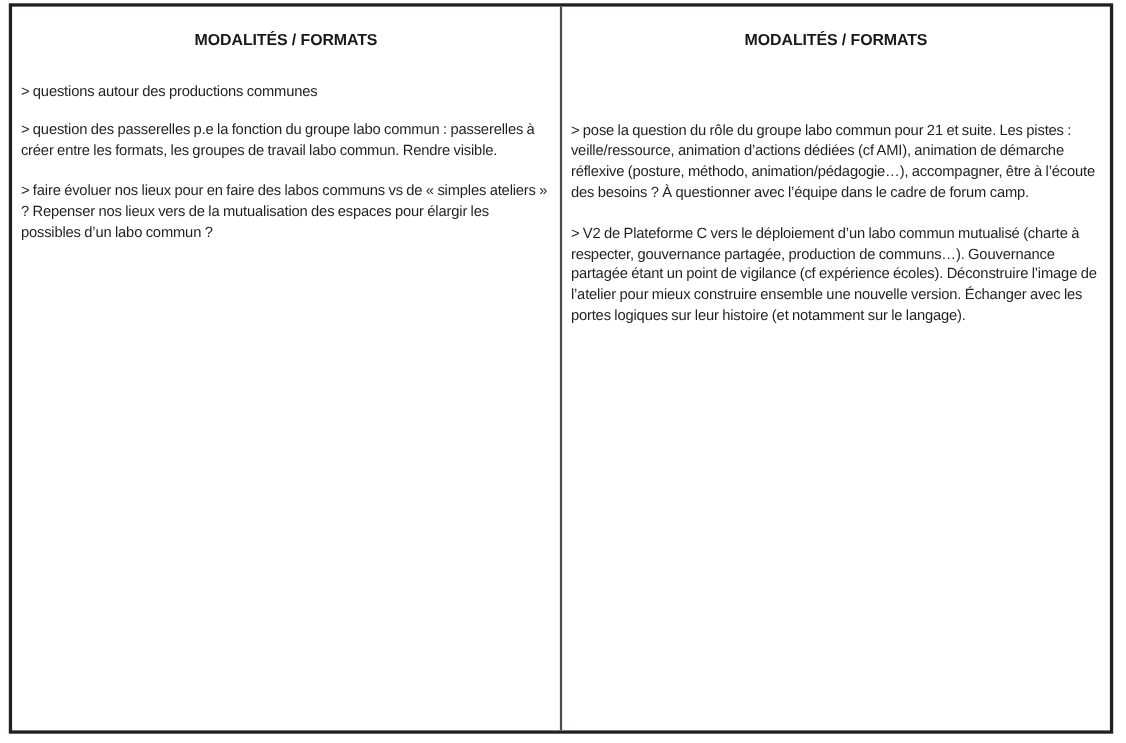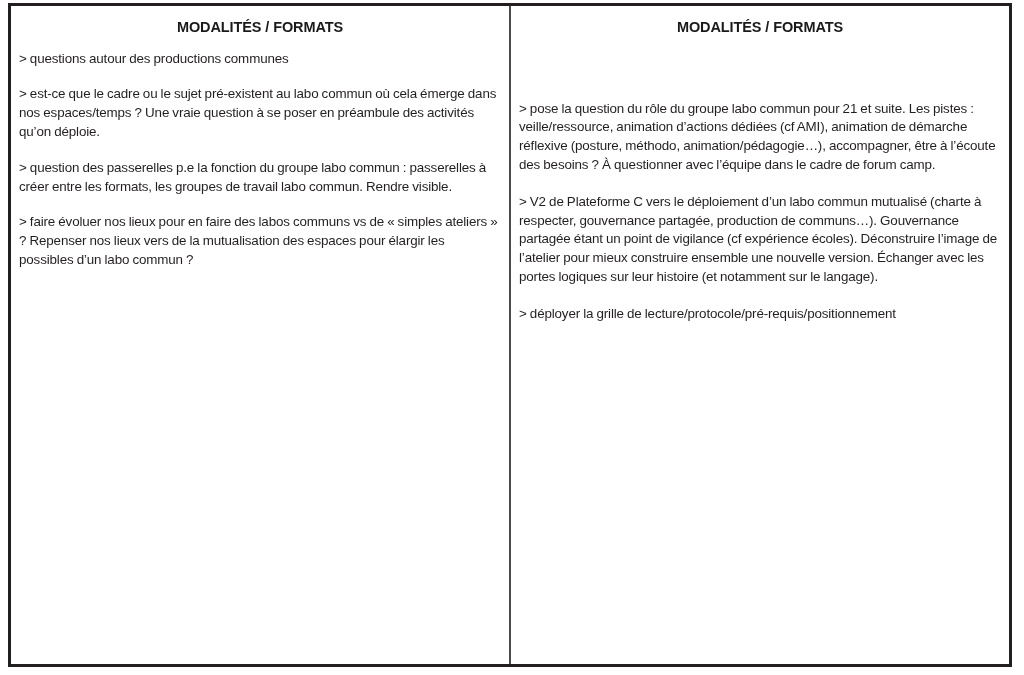--- a/index.html
+++ b/index.html
@@ -32,21 +32,21 @@
     border: 3px solid #231f20;
     background: #ffffff;
     display: flex;
     flex-direction: row;
     align-items: stretch;
   }
 
   .col {
     box-sizing: border-box;
     position: relative;
-    padding: 10px 8px 0 8px;
+    padding: 20px 8px 0 8px;
     overflow: hidden;
   }
 
   .col-left {
     width: 500px;
     border-right: 2px solid #4c4a4b;
   }
 
   .col-right {
     width: 498px;
@@ -57,21 +57,21 @@
     font-weight: bold;
     font-size: 14.5px;
     letter-spacing: -0.1px;
     color: #1a1a1a;
     line-height: 1.15;
     margin: 3px 0 0 0;
     font-stretch: condensed;
   }
 
   .col-body {
-    margin-top: 14px;
+    margin-top: 28px;
   }
 
   .para {
     font-size: 13.4px;
     line-height: 1.40;
     color: #231f20;
     margin: 0 0 17px 0;
     text-align: left;
     word-spacing: -0.4px;
     letter-spacing: -0.15px;
@@ -96,30 +96,28 @@
 <body>
 
 <div id="page">
 
   <div class="table-frame">
 
     <div class="col col-left">
       <div class="col-header">MODALITÉS / FORMATS</div>
       <div class="col-body">
         <p class="para">&gt; questions autour des productions communes</p>
-        <p class="para">&gt; est-ce que le cadre ou le sujet pré-existent au labo commun où cela émerge dans nos espaces/temps ? Une vraie question à se poser en préambule des activités qu’on déploie.</p>
         <p class="para">&gt; question des passerelles p.e la fonction du groupe labo commun : passerelles à créer entre les formats, les groupes de travail labo commun. Rendre visible.</p>
         <p class="para">&gt; faire évoluer nos lieux pour en faire des labos communs vs de « simples ateliers » ? Repenser nos lieux vers de la mutualisation des espaces pour élargir les possibles d’un labo commun ?</p>
       </div>
     </div>
 
     <div class="col col-right">
       <div class="col-header">MODALITÉS / FORMATS</div>
       <div class="col-body">
         <p class="para">&gt; pose la question du rôle du groupe labo commun pour 21 et suite. Les pistes : veille/ressource, animation d’actions dédiées (cf AMI), animation de démarche réflexive (posture, méthodo, animation/pédagogie…),  accompagner, être à l’écoute des besoins ? À questionner avec l’équipe dans le cadre de forum camp.</p>
         <p class="para">&gt; V2 de Plateforme C vers le déploiement d’un labo commun mutualisé (charte à respecter, gouvernance partagée, production de communs…). Gouvernance partagée étant un point de vigilance (cf expérience écoles).  Déconstruire l’image de l’atelier pour mieux construire ensemble une nouvelle version. Échanger avec les portes logiques sur leur histoire (et notamment sur le langage).</p>
-        <p class="para">&gt; déployer la grille de lecture/protocole/pré-requis/positionnement</p>
       </div>
     </div>
 
   </div>
 
 </div>
 
 </body></html>

